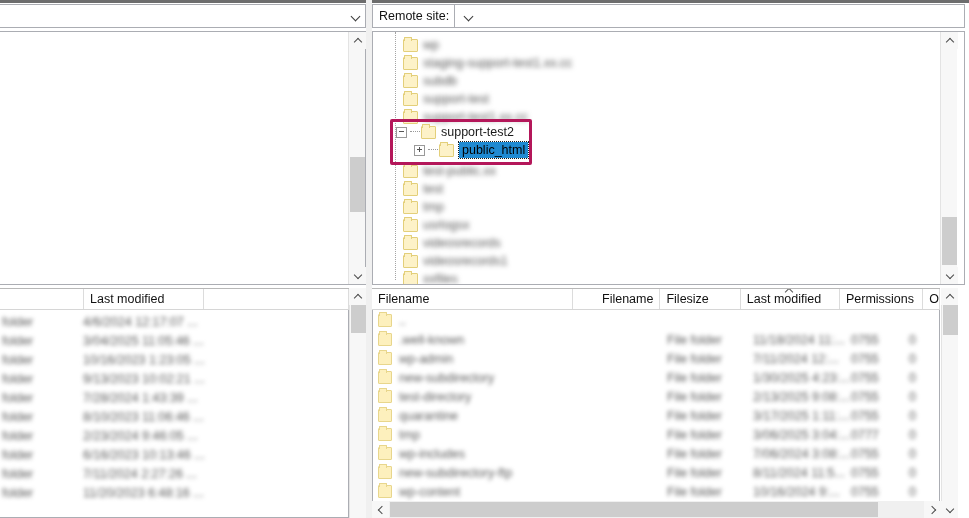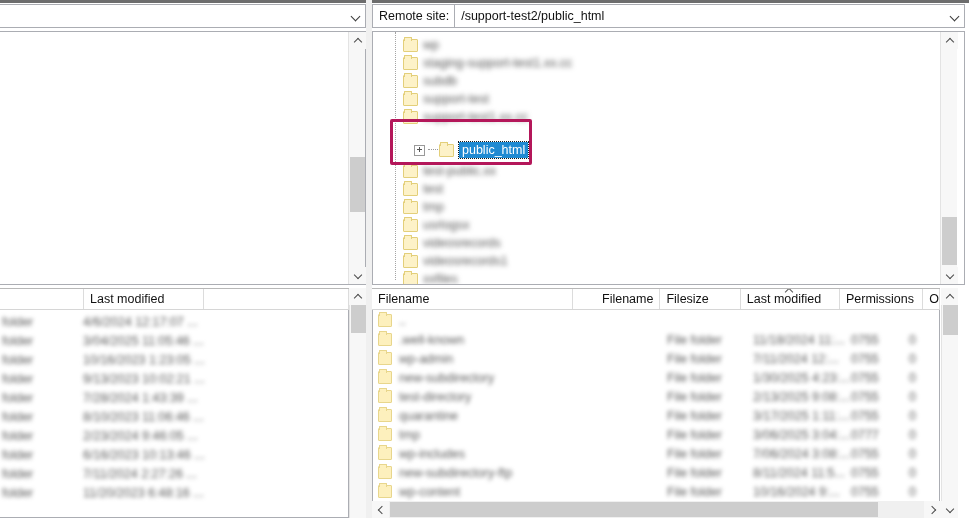--- a/index.html
+++ b/index.html
@@ -64,21 +64,21 @@
   .folder{
     width:13px;height:11px;flex:0 0 13px;margin-right:5px;position:relative;
     background:#fdf2c8;border:1px solid #e3cf7a;border-radius:1px;
   }
   .folder:before{
     content:"";position:absolute;left:0;top:-3px;width:6px;height:3px;
     background:#fdf2c8;border:1px solid #e3cf7a;border-bottom:none;border-radius:1px 1px 0 0;
   }
   .tlabel{font-size:12.5px;color:#1b1b1b;line-height:14px;}
   .tlabel.sel{
-    background:#1f8ad2;color:#ffffff;padding:1px 3px;
+    background:#1f8ad2;color:#000000;padding:1px 3px;
     outline:1px dotted #1a1a1a;outline-offset:0;
   }
 
   
   .blur{
     color:#555;filter:blur(2.6px);
     -webkit-user-select:none;user-select:none;
   }
   .blur-s{filter:blur(2.1px);color:#5a5a5a;}
 
@@ -151,21 +151,20 @@
       <div class="val"></div>
       <div class="combo-arrow">
           <div class="chev"></div>
         </div>
     </div>
   </div>
 
   <div class="sitebar" style="position:absolute;left:372px;top:4px;width:593px;">
     <div class="lbl">Remote site:</div>
     <div class="combo">
-      <div class="val">/support-test2/public_html</div>
       <div class="combo-arrow">
           <div class="chev"></div>
         </div>
     </div>
   </div>
 
   <div class="panel sunken tree" style="left:-84px;top:31px;width:450px;height:254px;">
     <div class="treeinner">
       
       
@@ -202,20 +201,26 @@
       </div>
       <div class="trow" style="top:58px;left:30px;">
         <span class="folder"></span>
         <span class="tlabel blur">support-test</span>
       </div>
       <div class="trow" style="top:76px;left:30px;">
         <span class="folder"></span>
         <span class="tlabel blur">support-test1.xx.cc</span>
       </div>
 
+      <div class="trow" style="top:91px;left:23px;">
+        <span class="pm"></span>
+        <span class="dots"></span>
+        <span class="folder"></span>
+        <span class="tlabel">support-test2</span>
+      </div>
 
       <div class="trow" style="top:109px;left:41px;">
         <span class="pm plus"></span>
         <span class="dots"></span>
         <span class="folder"></span>
         <span class="tlabel sel">public_html</span>
       </div>
 
       <div class="trow" style="top:130px;left:30px;">
         <span class="folder"></span>

